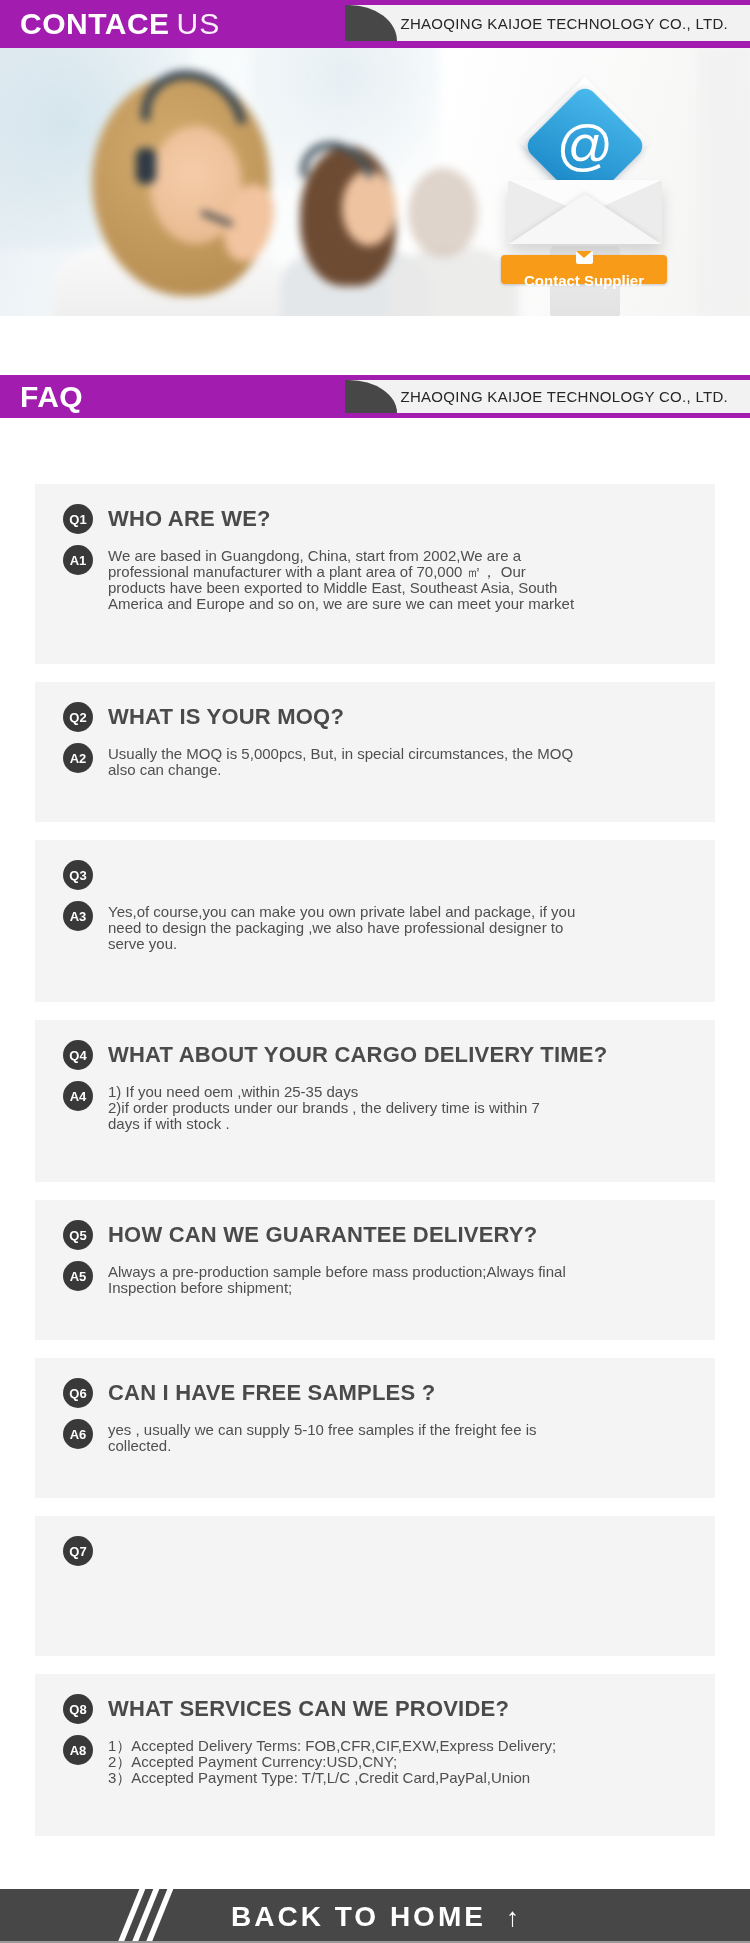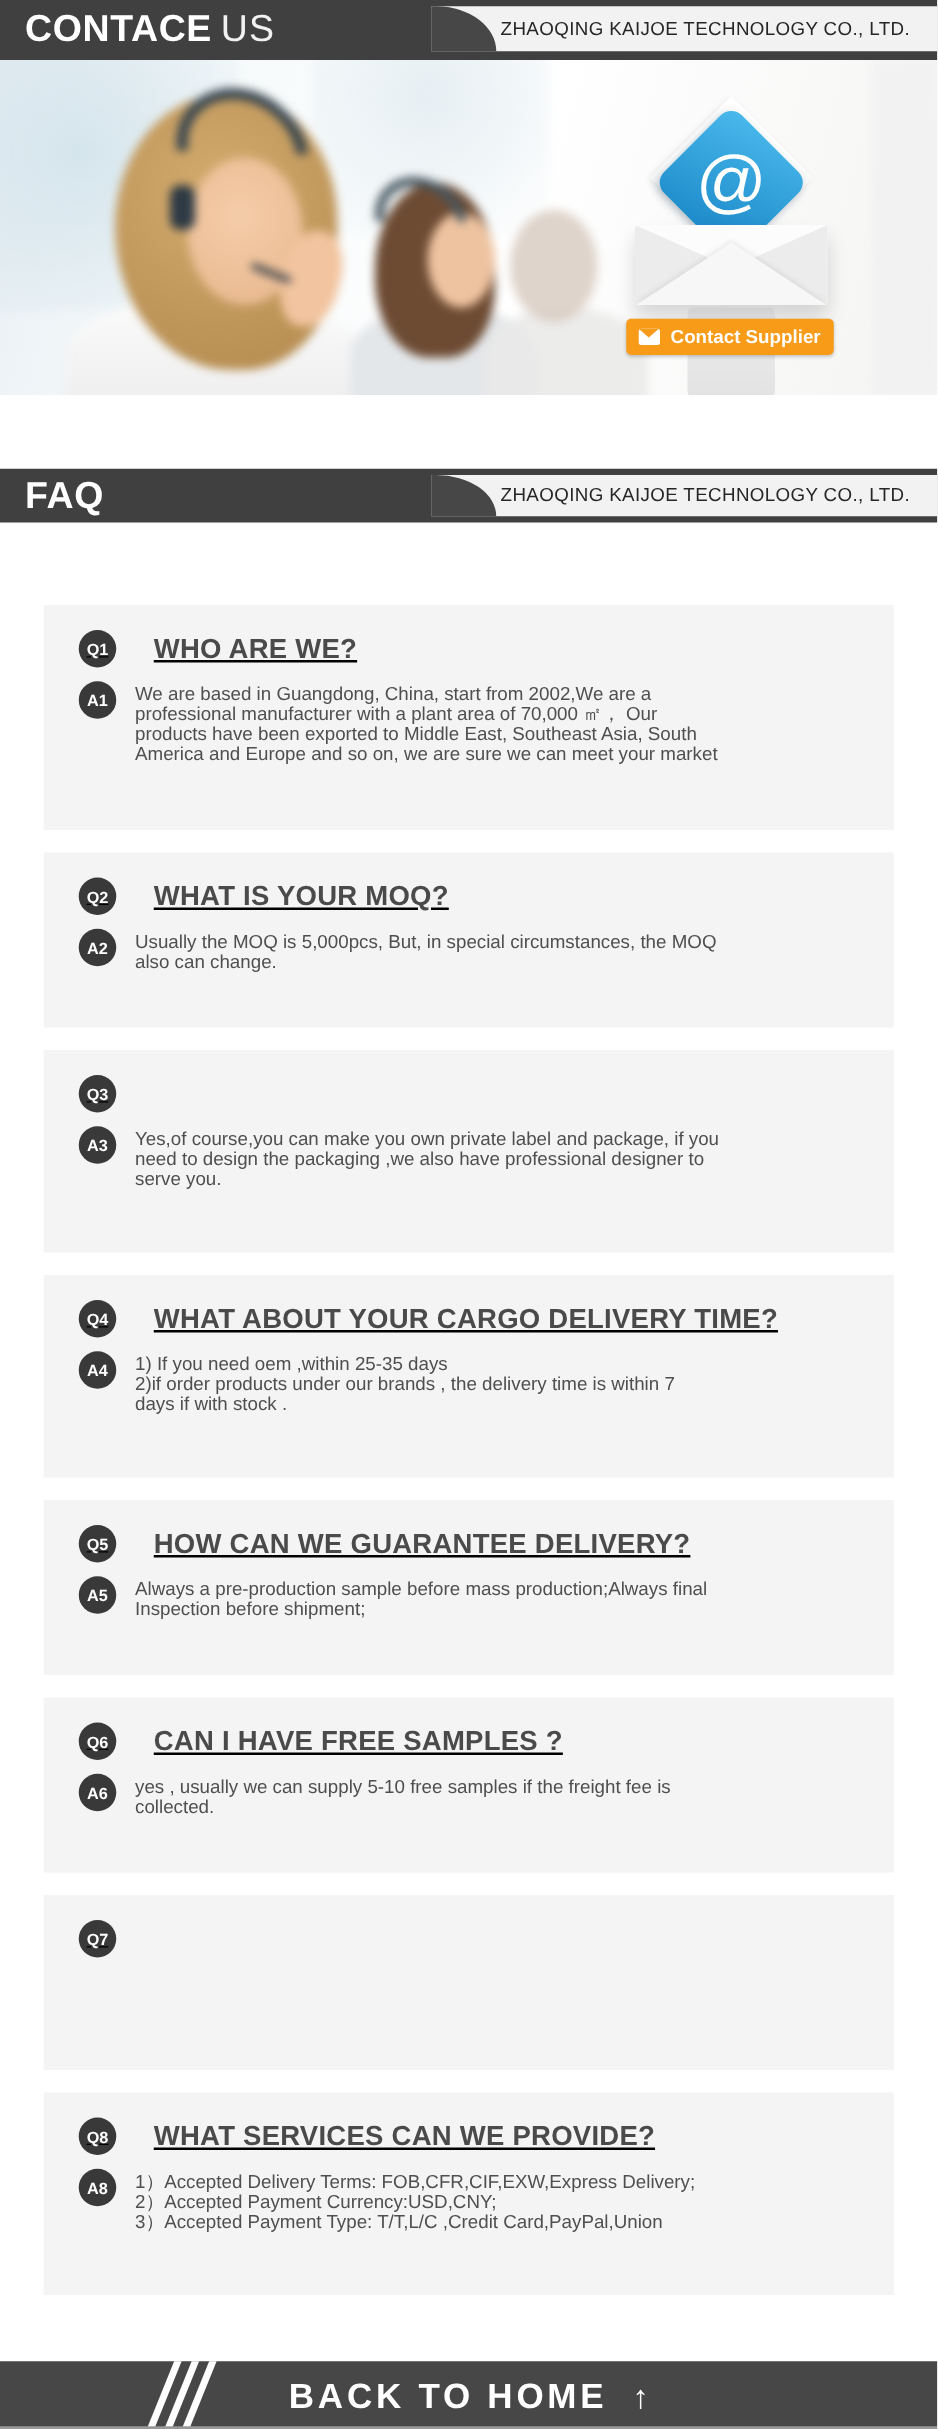--- a/index.html
+++ b/index.html
@@ -1,20 +1,20 @@
 <!DOCTYPE html>
 <html><head>
 <meta charset="utf-8">
 <style>
   html,body{margin:0;padding:0;background:#fff;}
   body{width:750px;font-family:"Liberation Sans",sans-serif;}
   .page{width:750px;overflow:hidden;background:#fff;}
 
   
-  .band{position:relative;height:48px;background:#404040;}
+  .band{position:relative;height:48px;background:#a21caf;}
   .band.band-faq{height:43px;margin-top:59px;}
   .band-title{position:absolute;left:20px;top:50%;transform:translateY(-50%);color:#fff;font-size:30px;white-space:nowrap;}
   .band-title .bold{font-weight:700;letter-spacing:0.5px;}
   .band-title .light{font-weight:400;opacity:.93;letter-spacing:1px;margin-left:7px;}
   .band-light{position:absolute;right:0;top:5px;bottom:7px;width:405px;background:#f2f2f2;
               display:flex;align-items:center;justify-content:flex-end;padding-right:22px;box-sizing:border-box;}
   .band.band-faq .band-light{bottom:5px;}
   .band-light::before{content:"";position:absolute;left:0;top:0;width:52px;height:100%;
               background:#474747;border-top-right-radius:48px 100%;}
   .company-name{font-size:15px;color:#262626;letter-spacing:0.3px;white-space:nowrap;margin-left:30px;}
@@ -58,37 +58,37 @@
       border-top:32px solid transparent;border-bottom:32px solid transparent;border-left:72px solid #ececec;}
   .env-body::after{content:"";position:absolute;right:0;top:0;width:0;height:0;
       border-top:32px solid transparent;border-bottom:32px solid transparent;border-right:72px solid #ececec;}
   .front-flap{left:1px;bottom:0;width:0;height:0;z-index:2;
       border-left:76px solid transparent;border-right:76px solid transparent;border-bottom:50px solid #f7f7f7;
       filter:drop-shadow(0 -2px 2px rgba(0,0,0,.07));}
   .pedestal{left:45px;top:158px;width:70px;height:72px;background:linear-gradient(#efefef,#e2e2e2);border-radius:5px;}
 
   .contact-btn{position:absolute;left:501px;top:207px;width:166px;height:29px;background:#f79b18;border-radius:4px;
       display:flex;align-items:center;justify-content:center;gap:8px;color:#fff;font-weight:700;font-size:15px;
-      box-shadow:0 1px 3px rgba(0,0,0,.2);cursor:pointer;z-index:5;}
+      box-shadow:0 1px 3px rgba(0,0,0,.2);cursor:pointer;z-index:5;flex-direction:column;}
   .btn-mail-icon{width:17px;height:13px;background:#fff;border-radius:2px;position:relative;overflow:hidden;flex-shrink:0;}
   .btn-mail-icon::before{content:"";position:absolute;left:0;top:0;width:0;height:0;
       border-left:8.5px solid transparent;border-right:8.5px solid transparent;border-top:7px solid #f79b18;}
 
   
   .faq-list{padding:66px 0 53px 0;}
   .card{background:#f4f4f4;margin:0 35px 18px 35px;padding:20px 26px 0 28px;box-sizing:border-box;overflow:hidden;}
   .card:nth-child(1){height:180px;}
   .card:nth-child(2){height:140px;}
   .card:nth-child(3){height:162px;}
   .card:nth-child(4){height:162px;}
   .card:nth-child(5){height:140px;}
   .card:nth-child(6){height:140px;}
   .card:nth-child(7){height:140px;}
   .card:nth-child(8){height:162px;margin-bottom:0;}
-  .q-row{display:flex;align-items:center;gap:30px;margin-bottom:11px;text-decoration:underline;}
+  .q-row{display:flex;align-items:center;gap:15px;margin-bottom:11px;}
   .badge{width:30px;height:30px;border-radius:50%;background:#393939;color:#fff;font-weight:700;font-size:13px;
          display:flex;align-items:center;justify-content:center;flex-shrink:0;letter-spacing:0;}
   .q-title{margin:0;font-size:22px;font-weight:700;color:#4a4a4a;letter-spacing:0.2px;}
   .a-row{display:flex;align-items:flex-start;gap:15px;}
   .a-text{margin:0;font-size:15px;line-height:16px;color:#4f4f4f;white-space:pre-line;padding-top:3px;max-width:585px;}
 
   
   .footer{position:relative;height:56px;background:#474747;overflow:hidden;
           display:flex;align-items:center;justify-content:center;cursor:pointer;}
   .stripes{position:absolute;left:128px;top:-8px;bottom:-8px;width:60px;transform:skewX(-22deg);}

